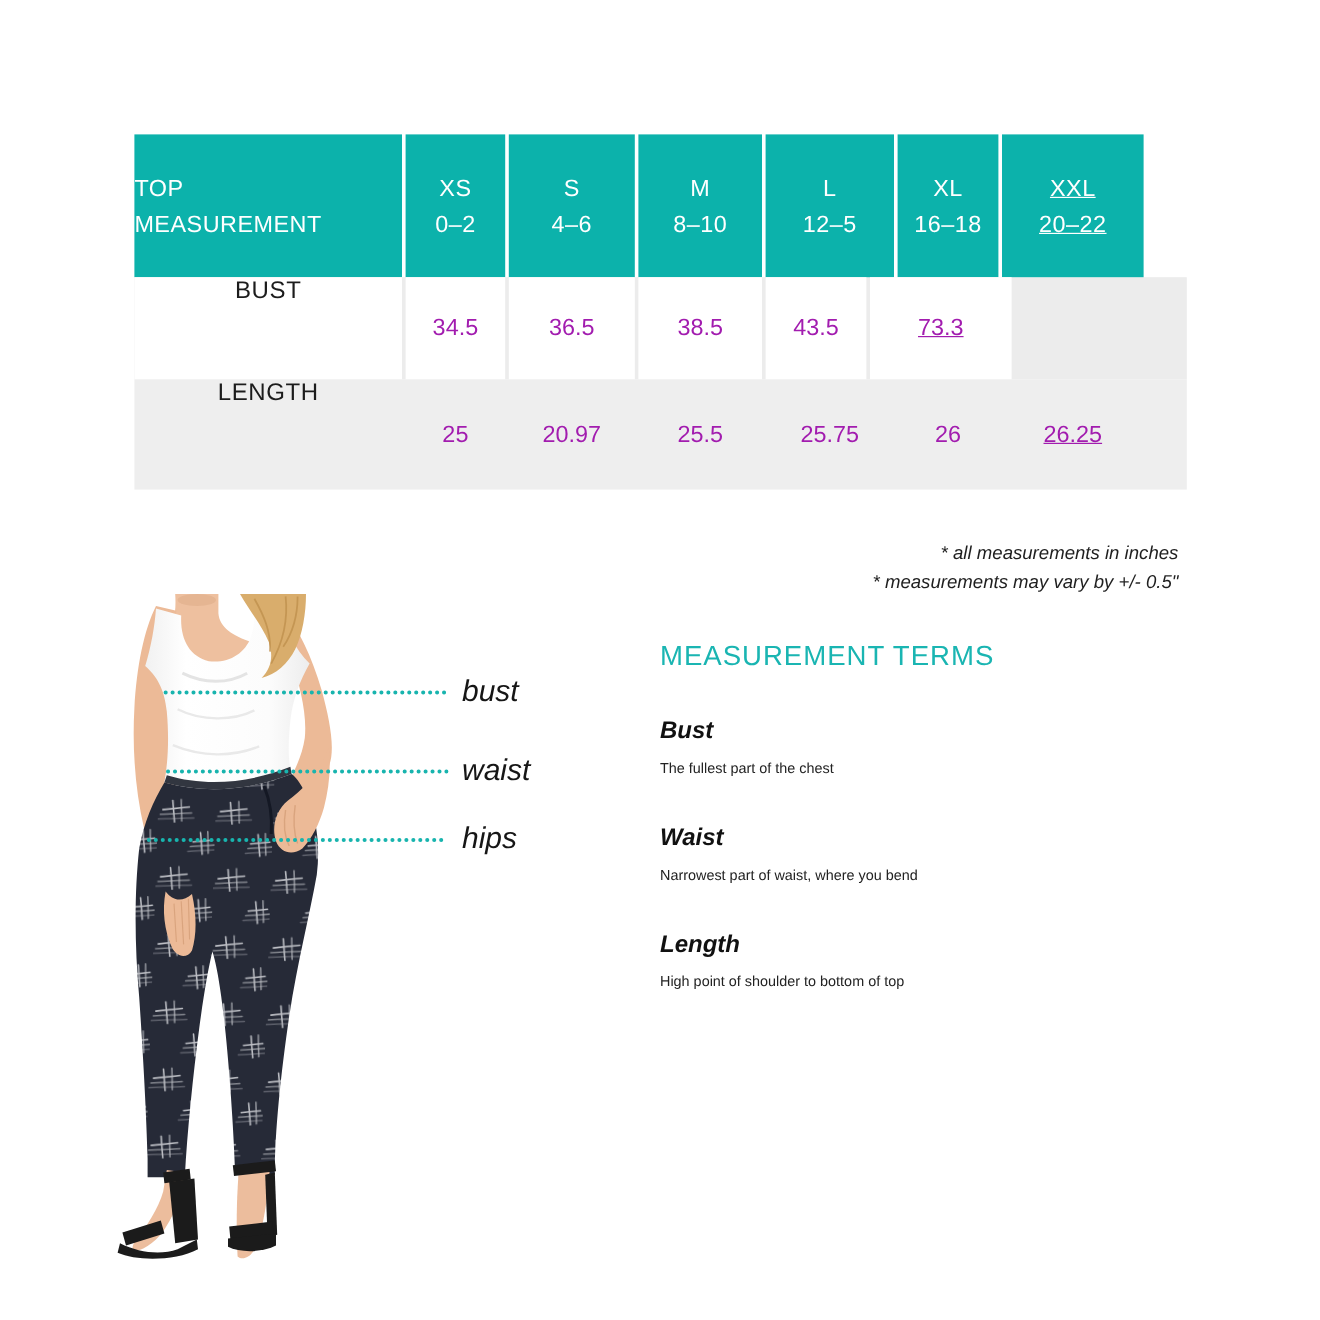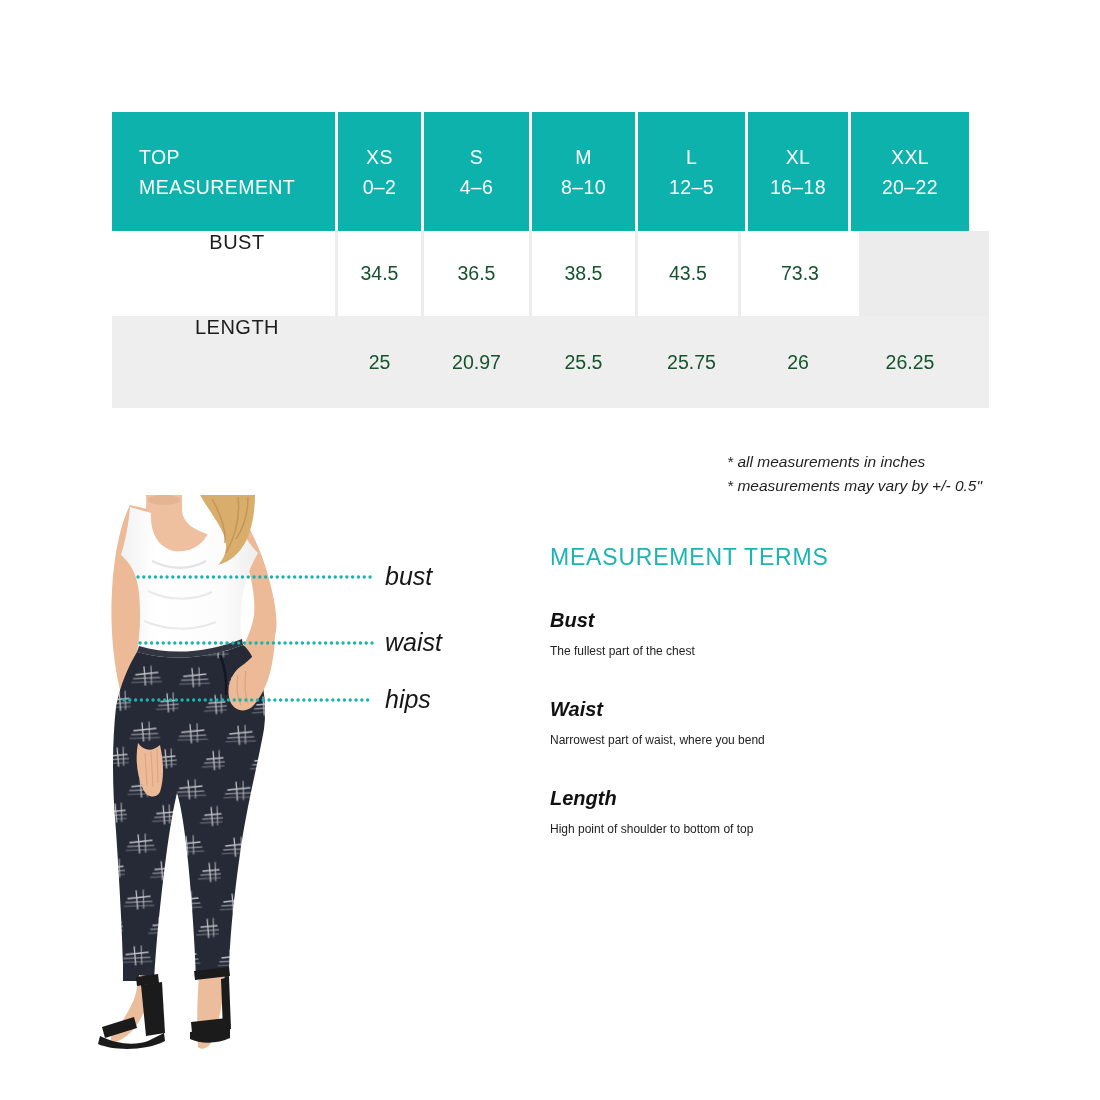--- a/index.html
+++ b/index.html
@@ -8,46 +8,46 @@
     font-family:"Liberation Sans",sans-serif;position:relative;overflow:hidden;
     color:#1c1c1c;
   }
   .canvas{position:absolute;inset:0;}
 
   
   .size-table{position:absolute;left:112px;top:112px;width:877px;}
   .tr{display:flex;gap:3px;}
   .cell{box-sizing:border-box;flex:0 0 auto;display:flex;flex-direction:column;
         justify-content:center;align-items:center;}
-  .c0{width:223px;align-items:flex-start;padding-left:27px;}
+  .c0{width:223px;align-items:flex-start;}
   .c1{width:83px;} .c2{width:105px;} .c3{width:103px;}
-  .c4{width:107px;} .c5{width:100px;} .c6{width:118px;}
+  .c4{width:107px;} .c5{width:84px;} .c6{width:118px;text-decoration:underline;}
   .thead{height:119px;}
   .thead .cell{background:#0cb2ab;color:#ffffff;font-size:19.5px;
                line-height:30px;letter-spacing:0.4px;}
   .row-bust{height:85px;background:#ececec;}
   .row-bust .cell{background:#ffffff;}
   .row-length{height:92px;background:#eeeeee;}
   .row-label{font-size:20px;letter-spacing:0.5px;color:#1c1c1c;}
-  .row-val{font-size:19.5px;color:#14532d;}
+  .row-val{font-size:19.5px;color:#a21caf;}
   .body-row .cell{flex-direction:row;}
 
   
-  .footnotes{position:absolute;top:450px;right:118px;
+  .footnotes{position:absolute;top:450px;right:118px;text-align:right;
              font-style:italic;font-size:15.5px;line-height:23.5px;color:#1f1f1f;}
 
   
   .model{position:absolute;left:90px;top:495px;width:260px;height:560px;}
   .dots-overlay{position:absolute;left:0;top:0;pointer-events:none;}
   .measure-label{position:absolute;left:385px;font-style:italic;font-size:25px;
                  color:#161616;line-height:30px;}
   .lbl-bust{top:561px;} .lbl-waist{top:627px;} .lbl-hips{top:684px;}
 
   
-  .terms{position:absolute;left:550px;top:544px;width:450px;}
+  .terms{position:absolute;left:550px;top:533px;width:450px;}
   .terms-title{margin:0 0 37px 0;font-size:23px;font-weight:400;
                letter-spacing:0.8px;color:#1ab5b2;}
   .term{margin-bottom:32px;}
   .term-name{font-size:20px;font-weight:700;font-style:italic;color:#111111;
              line-height:25px;}
   .term-def{font-size:12px;color:#222222;line-height:27px;margin-top:5px;}
 </style>
 </head>
 <body>
 

